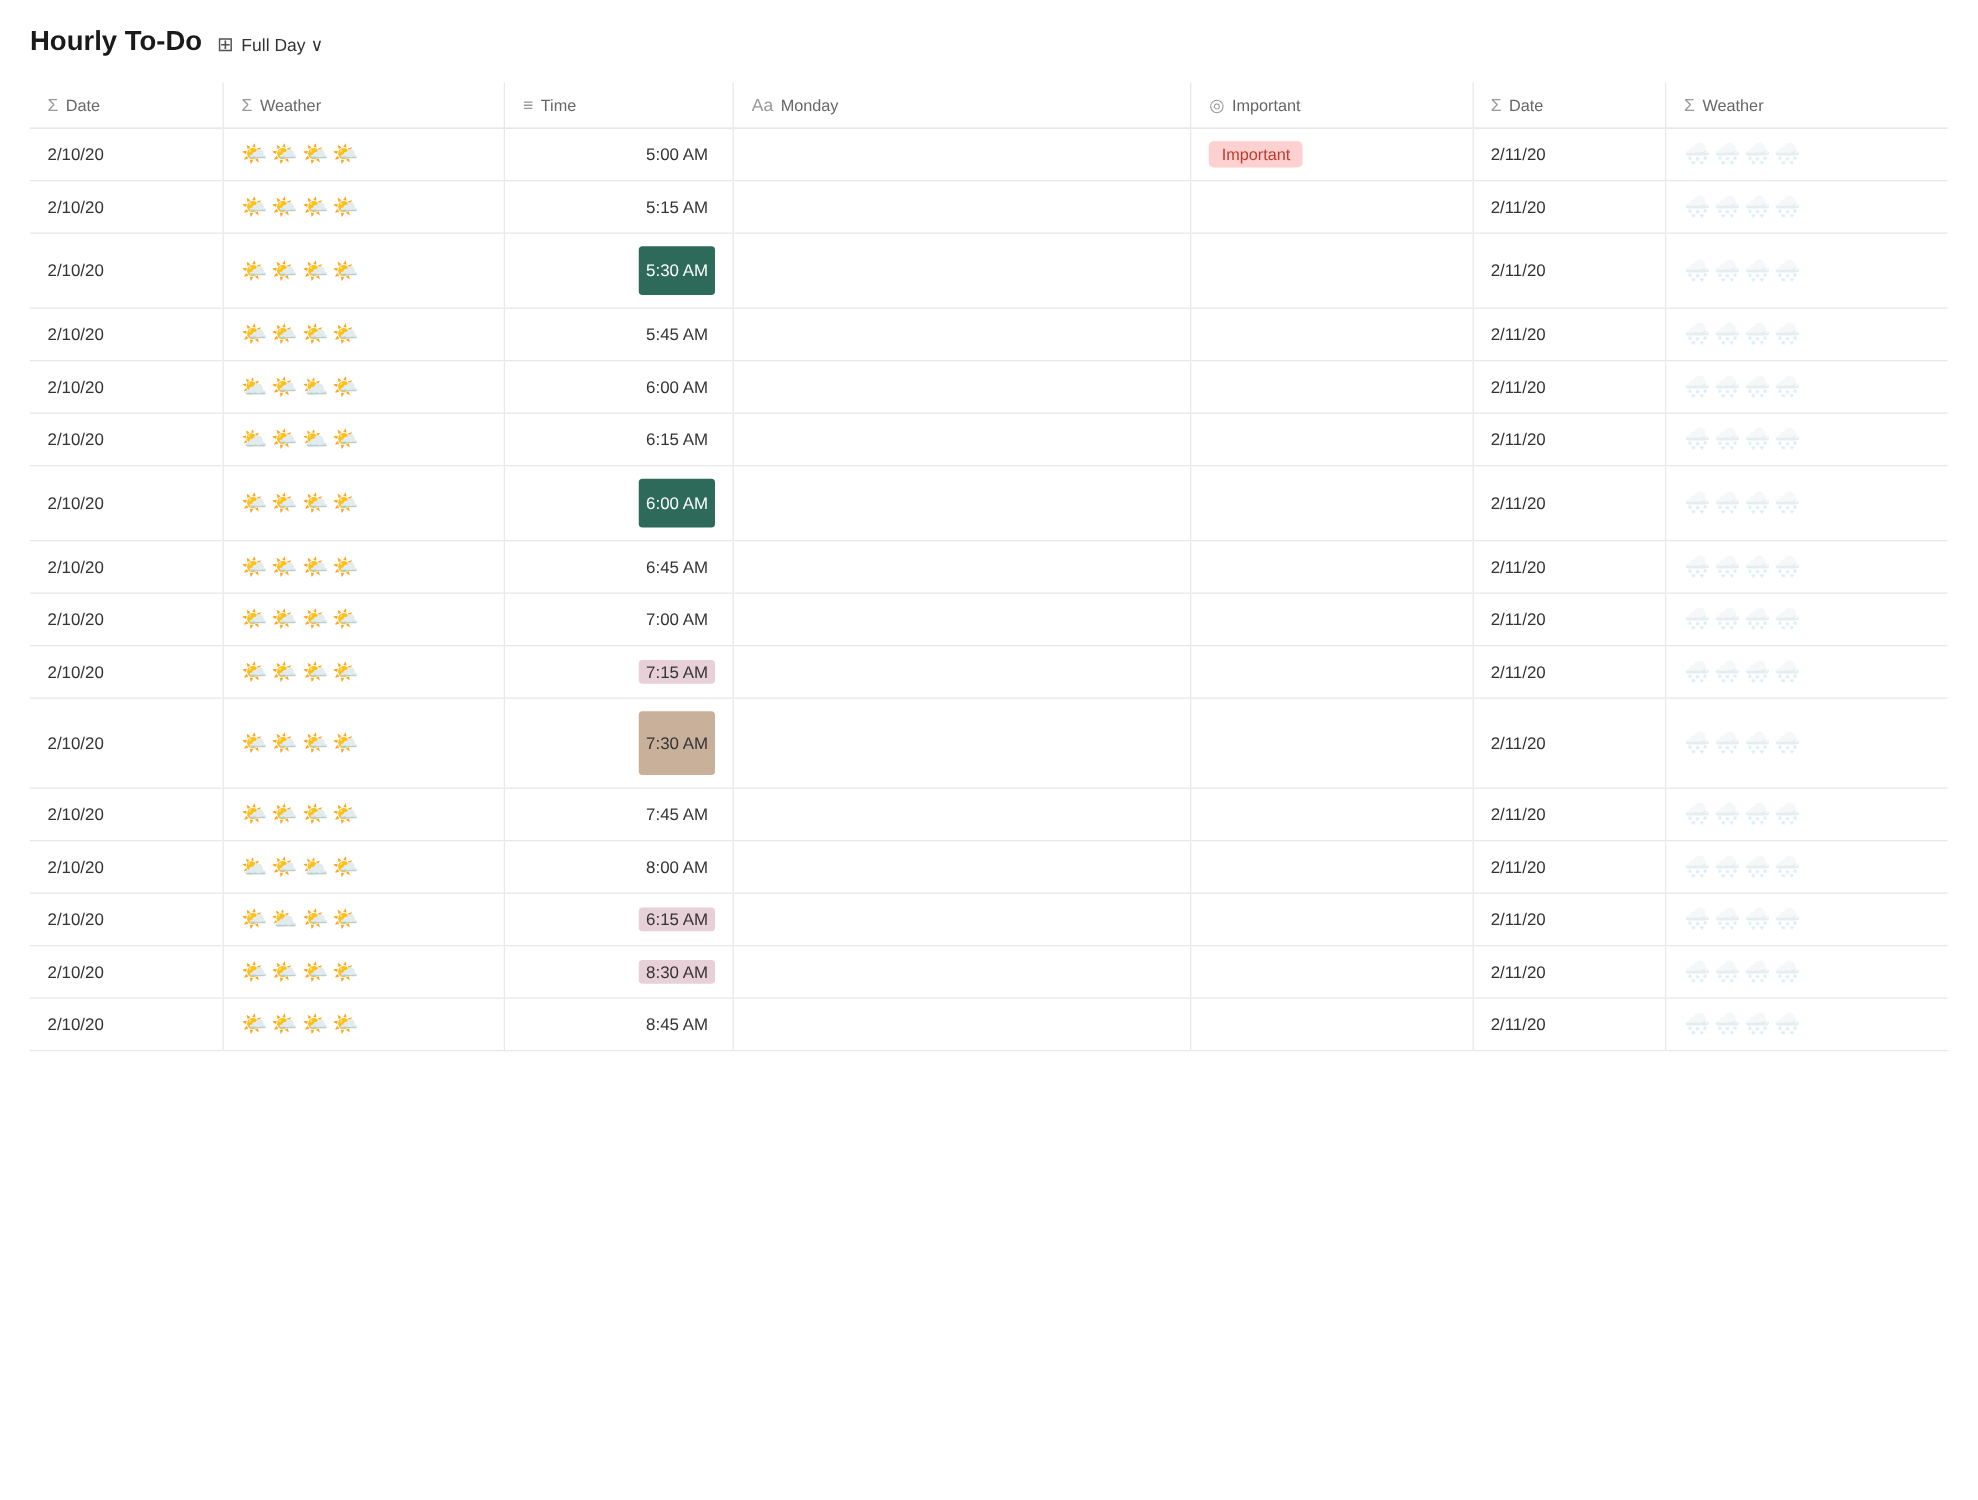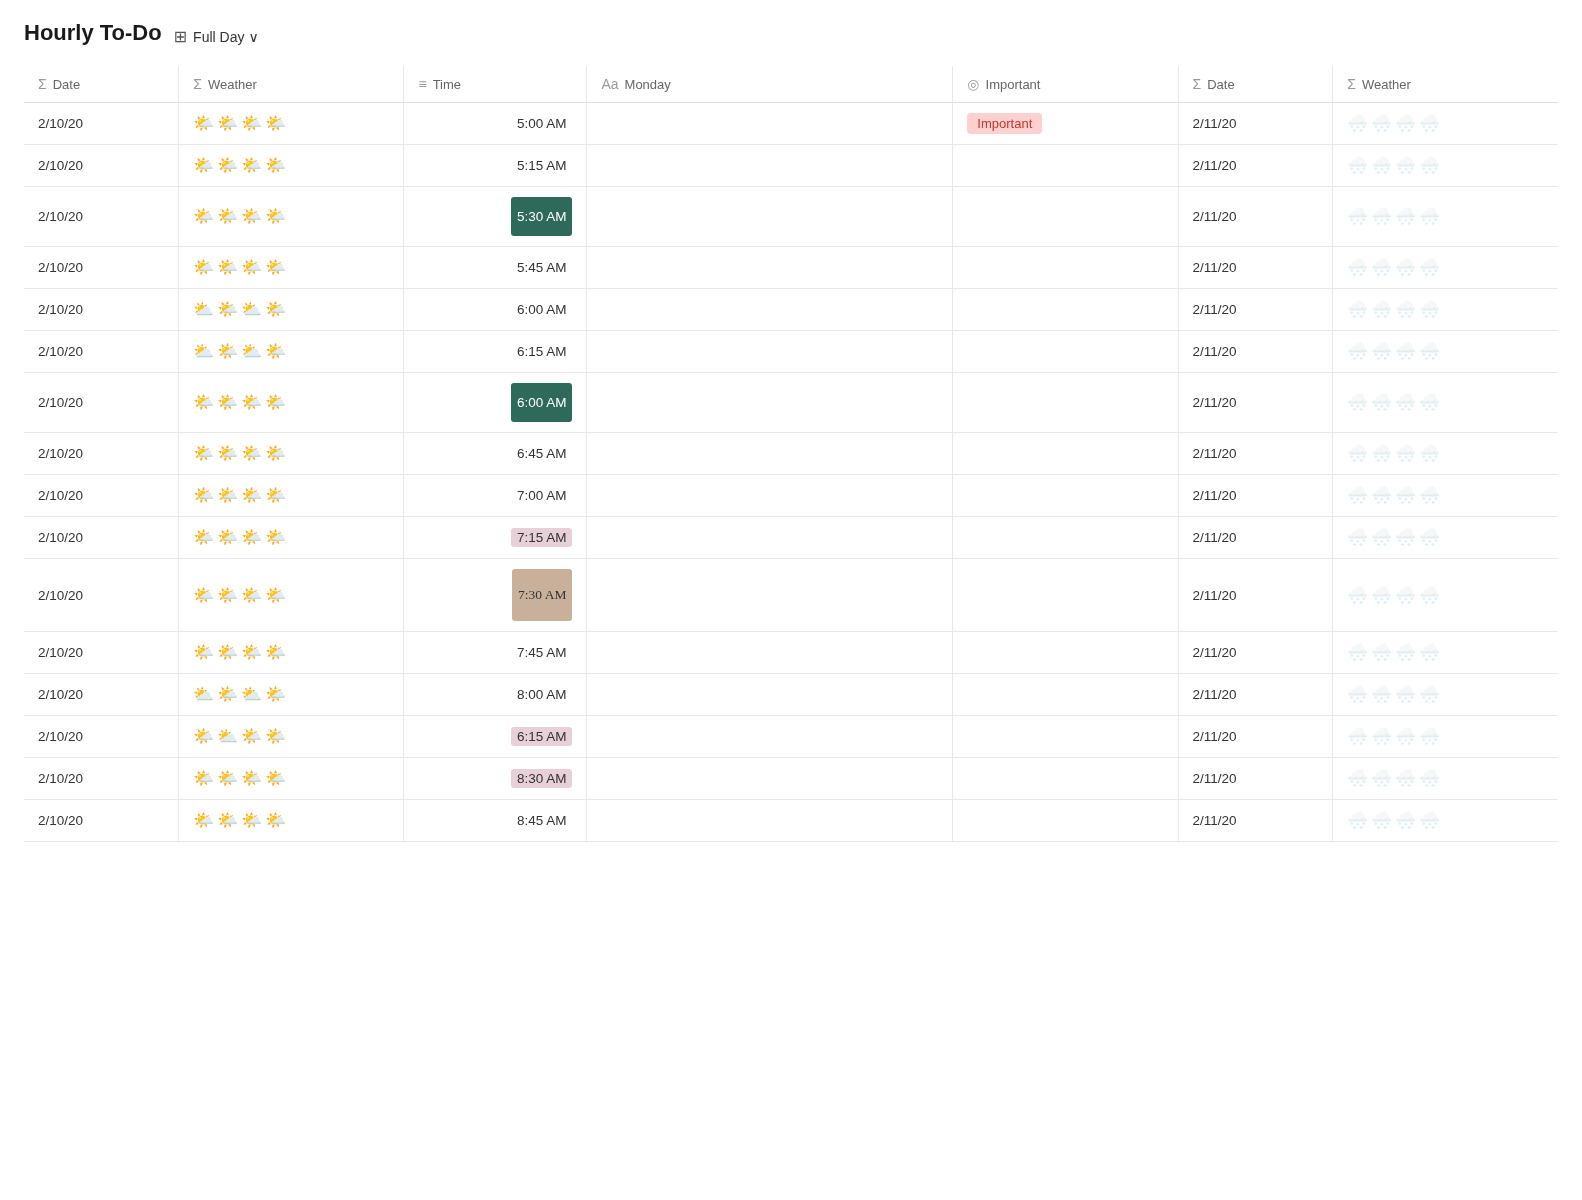--- a/index.html
+++ b/index.html
@@ -104,21 +104,20 @@
       border-radius: 3px;
       padding: 2px 6px;
       display: inline-block;
     }
     .time-highlight-brown {
       background-color: #c8b09a;
       color: #333;
       border-radius: 3px;
       padding: 18px 6px;
       display: inline-block;
-      font-family: Liberation Serif, serif;
     }
     .time-normal {
       padding: 2px 6px;
       display: inline-block;
     }
     .priority-badge {
       background-color: #ffd0d0;
       color: #c0392b;
       border-radius: 4px;
       padding: 3px 10px;

